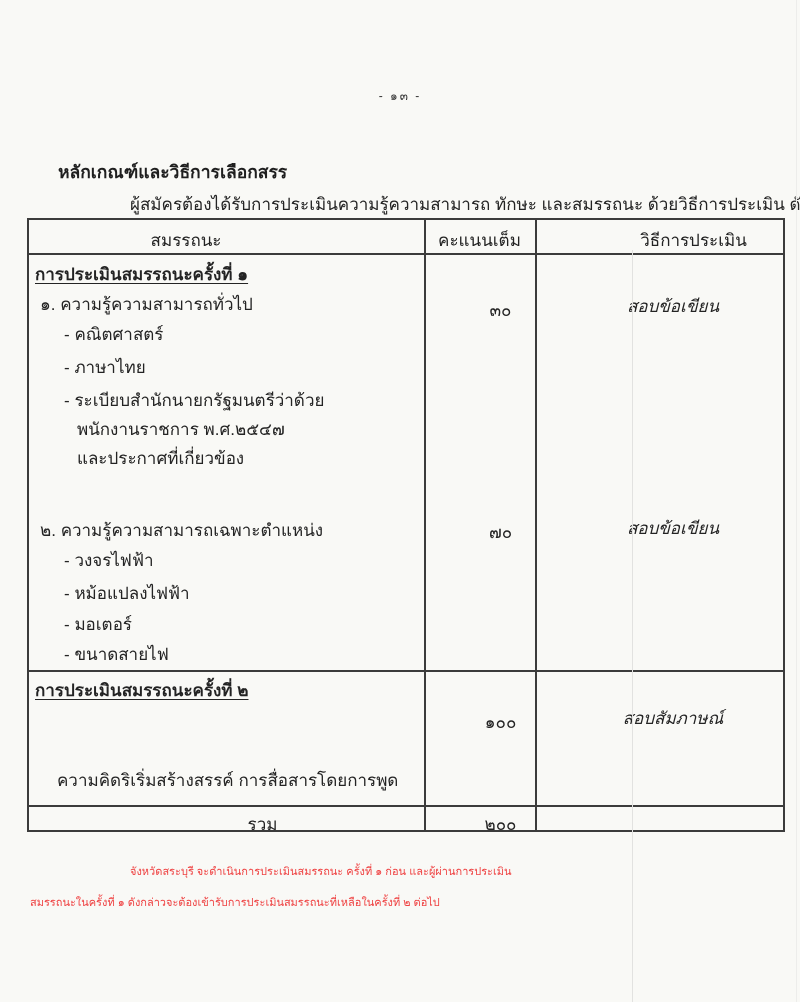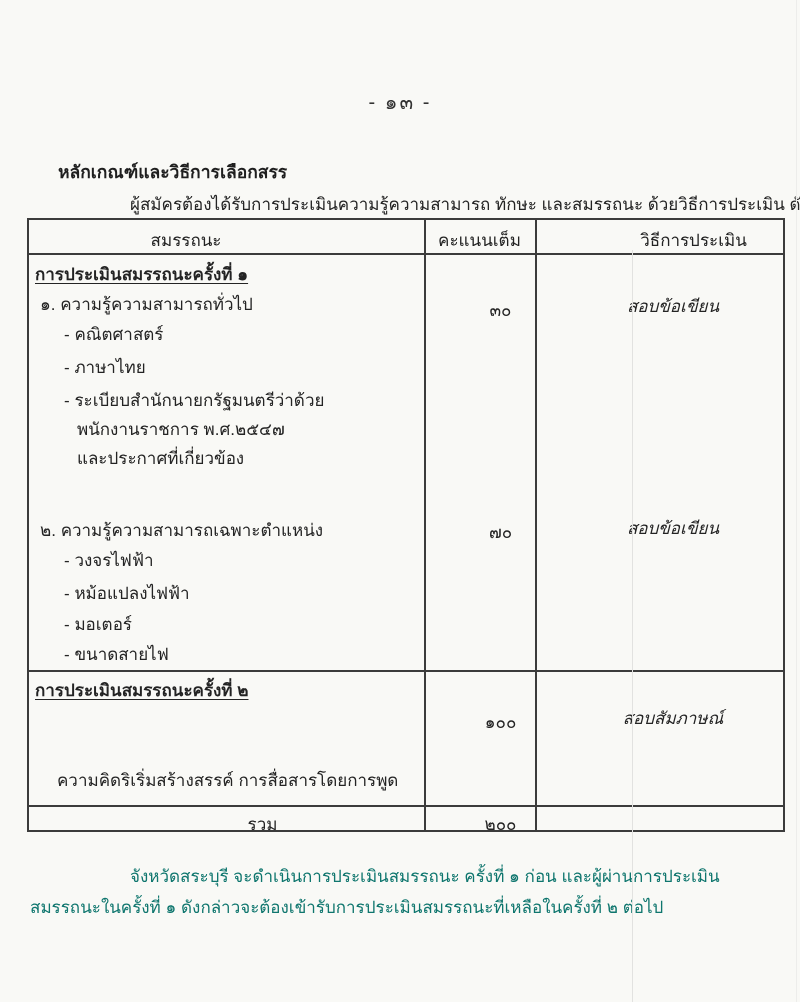--- a/index.html
+++ b/index.html
@@ -5,21 +5,21 @@
   html,body{margin:0;padding:0;}
   body{
     width:800px;height:1002px;position:relative;overflow:hidden;
     background:#f9f9f6;
     font-family:"Liberation Sans", sans-serif;
     color:#262626;
   }
   .abs{position:absolute;}
   .page-number{
     top:86px;left:0;width:800px;text-align:center;
-    font-size:20px;letter-spacing:2px;color:#333;
+    font-size:12px;letter-spacing:2px;color:#333;
   }
   .doc-heading{
     top:158px;left:58px;font-size:17.5px;font-weight:bold;color:#1f1f1f;
   }
   .doc-intro{
     top:190px;left:130px;font-size:17px;color:#242424;white-space:nowrap;
   }
   
   .eval-table{
     top:218px;left:27px;width:758px;height:614px;
@@ -33,21 +33,21 @@
   .hline.h2{top:450px;}
   .hline.h3{top:585px;}
   .cell-text{position:absolute;font-size:17px;color:#242424;white-space:nowrap;}
   .col-head{font-size:17px;color:#232323;text-align:center;}
   .sec-title{font-weight:bold;text-decoration:underline;text-underline-offset:3px;}
   .score-col{left:416px;width:111px;text-align:center;}
   .method-col{left:506px;width:276px;text-align:center;font-style:italic;}
   
   .scan-streak{top:250px;left:632px;width:1px;height:752px;background:#e2e2e0;}
   .scan-edge{top:0;left:796px;width:1px;height:1002px;background:#ededeb;}
-  .footer-line{font-size:17px;color:#0f766e;white-space:nowrap;}
+  .footer-line{font-size:11px;color:#ef4444;white-space:nowrap;}
 </style>
 </head>
 <body>
 
 <div class="abs page-number">- ๑๓ -</div>
 
 <div class="abs doc-heading">หลักเกณฑ์และวิธีการเลือกสรร</div>
 
 <div class="abs doc-intro">ผู้สมัครต้องได้รับการประเมินความรู้ความสามารถ ทักษะ และสมรรถนะ  ด้วยวิธีการประเมิน ดังนี้</div>
 

